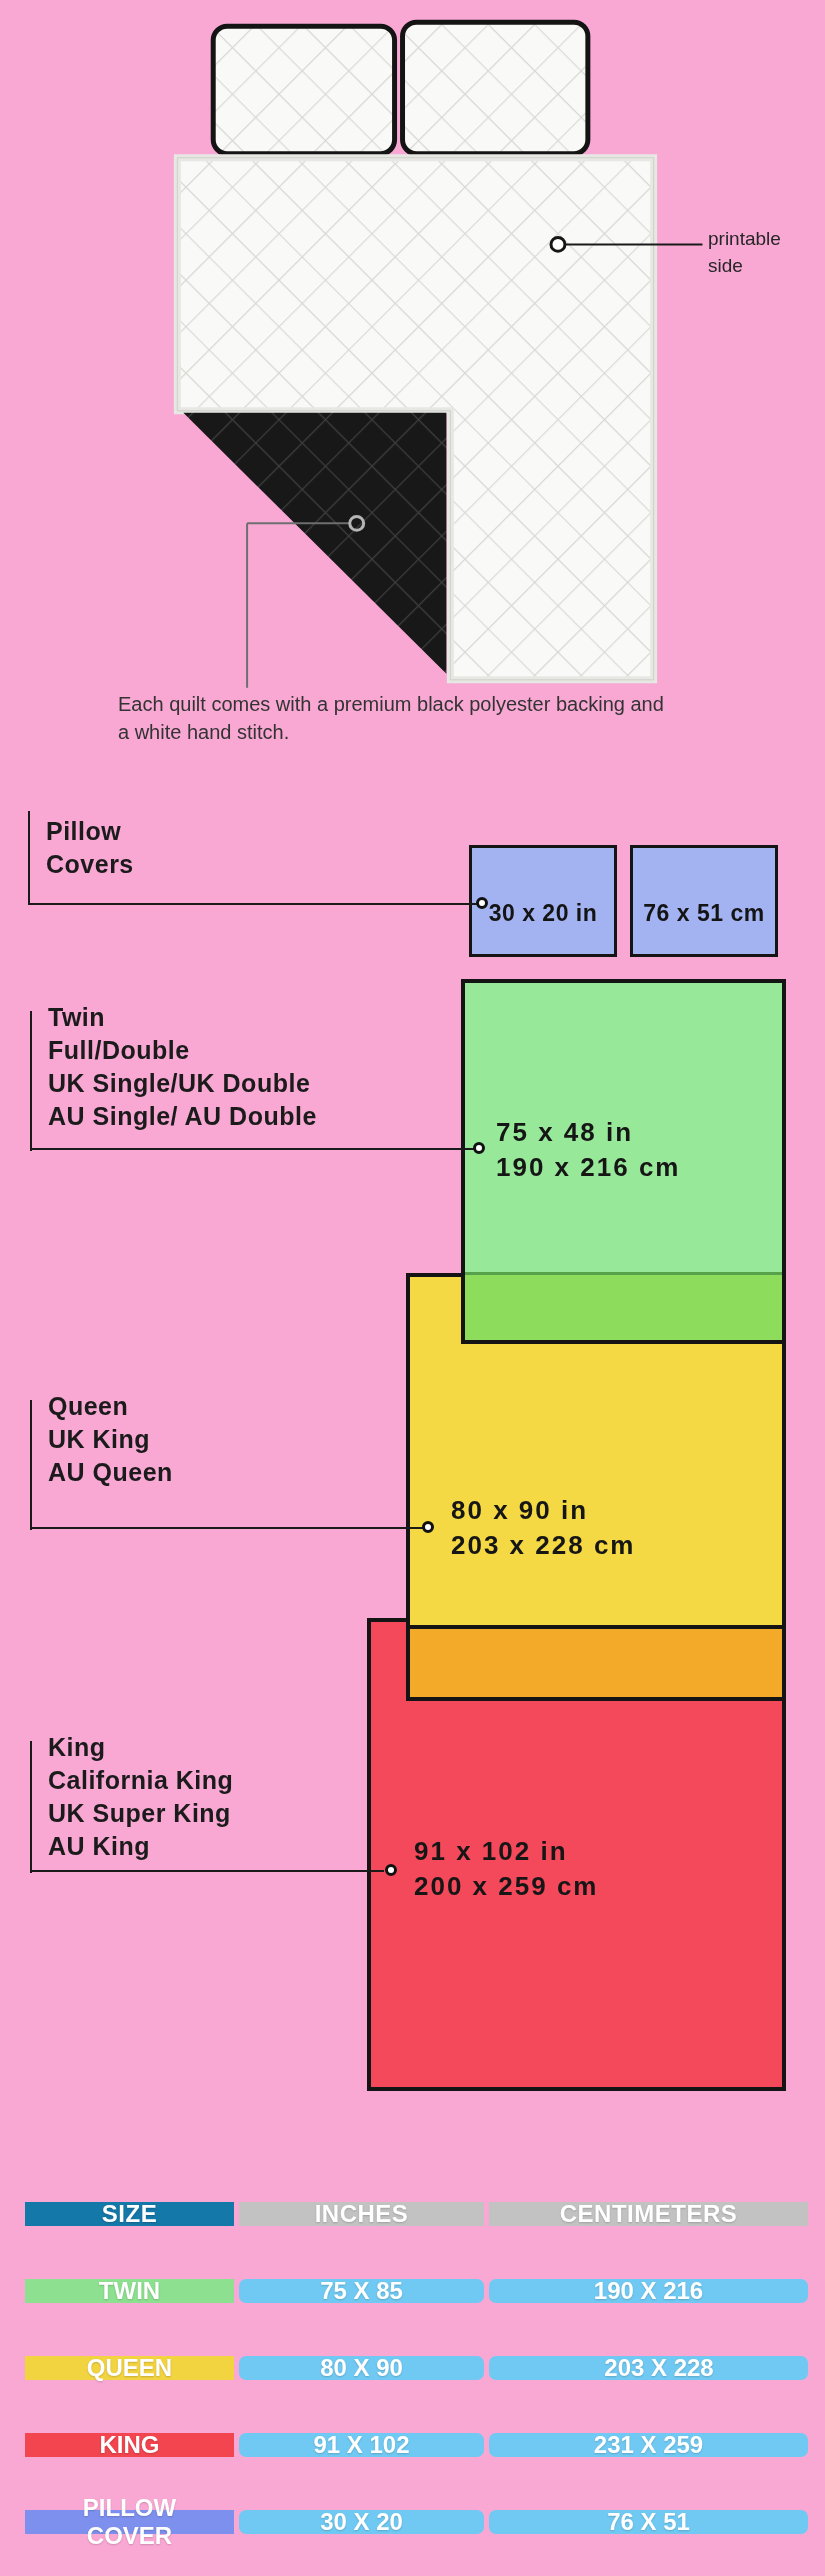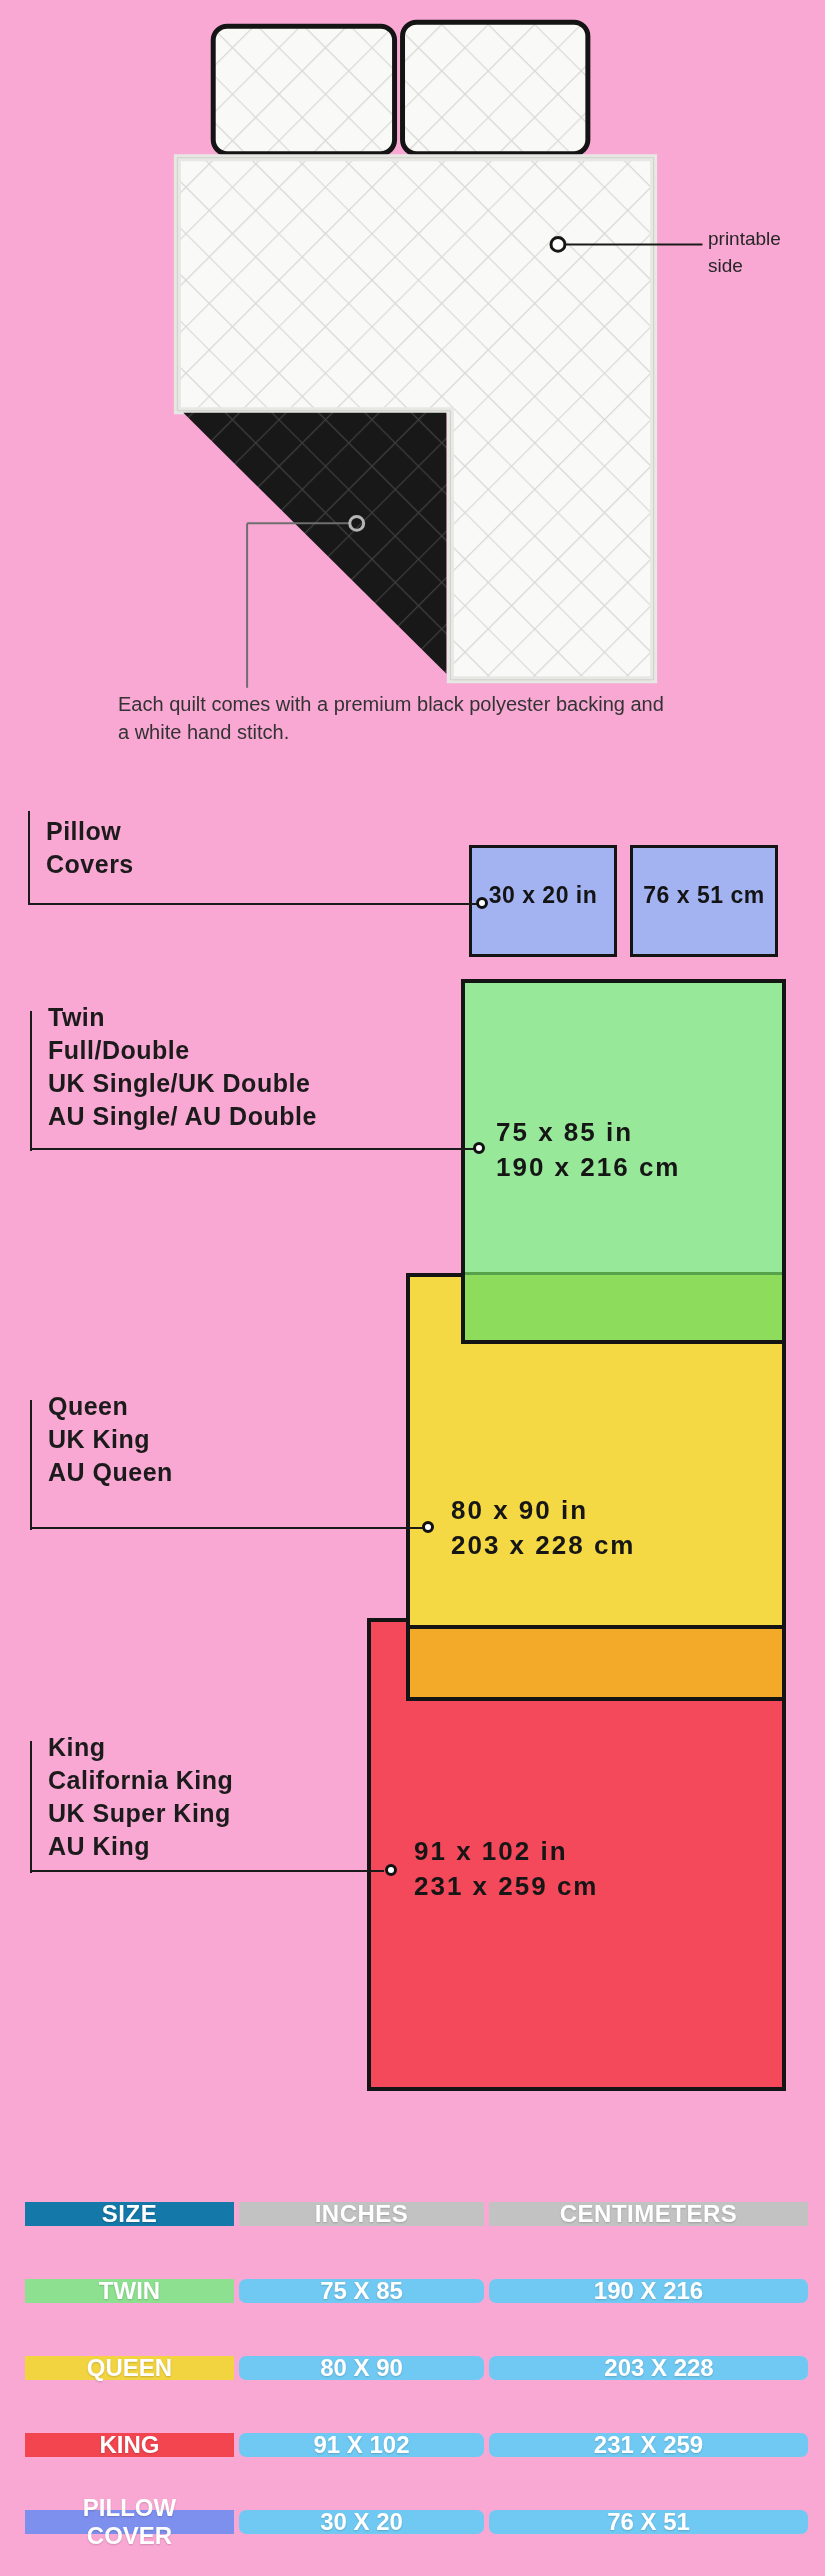--- a/index.html
+++ b/index.html
@@ -17,21 +17,21 @@
   .group-title { position:absolute; color:#1b1b1b; font-weight:bold; font-size:25px;
                  line-height:33px; letter-spacing:0.5px; z-index:6; }
   .vline { position:absolute; width:2px; background:#1a1a1a; z-index:4; }
   .hline { position:absolute; height:2px; background:#1a1a1a; z-index:4; }
   .dot { position:absolute; width:12px; height:12px; border:3px solid #111; border-radius:50%;
          background:#fff; z-index:5; }
   .size-box { position:absolute; border:4px solid #141414; }
   .size-label { position:absolute; color:#161616; font-weight:bold; font-size:26px;
                 line-height:35px; letter-spacing:2px; z-index:5; white-space:nowrap; }
   .pillow-box { position:absolute; border:3px solid #141414; text-align:center;
-                padding-top:34px; font-weight:bold; font-size:23px; letter-spacing:0.5px;
+                padding-top:52px; font-weight:bold; font-size:23px; letter-spacing:0.5px;
                 color:#141414; z-index:3; }
   .overlap-band { position:absolute; left:0; right:0; bottom:0; }
 
   
   .size-table { position:absolute; left:25px; top:2154px; width:784px;
                 display:grid; grid-template-columns:209px 245px 319px;
                 grid-auto-rows:72px; gap:5px; }
   .cell { display:flex; align-items:center; justify-content:center;
           color:#fff; font-weight:bold; text-align:center;
           text-shadow:0 1px 2px rgba(0,0,0,0.18);margin-top:48px; }
@@ -93,21 +93,21 @@
   <div class="group-title" style="left:48px;top:1001px;">
     <div>Twin</div>
     <div>Full/Double</div>
     <div>UK Single/UK Double</div>
     <div>AU Single/ AU Double</div>
   </div>
   <div class="vline" style="left:30px;top:1011px;height:140px;"></div>
   <div class="hline" style="left:30px;top:1148px;width:447px;"></div>
   <div class="dot" style="left:473px;top:1142px;"></div>
   <div class="size-label" style="left:496px;top:1115px;">
-    <div>75 x 85 in</div>
+    <div>75 x 48 in</div>
     <div>190 x 216 cm</div>
   </div>
 
   <div class="size-box" style="left: 406px; top: 1273px; width: 380px; height: 428px; z-index: 2; background-color: rgb(245, 217, 68);">
     <div class="overlap-band" style="height: 72px; border-top: 4px solid rgb(20, 20, 20); background-color: rgb(242, 170, 40);"></div>
   </div>
   <div class="group-title" style="left:48px;top:1390px;">
     <div>Queen</div>
     <div>UK King</div>
     <div>AU Queen</div>
@@ -125,21 +125,21 @@
     <div>King</div>
     <div>California King</div>
     <div>UK Super King</div>
     <div>AU King</div>
   </div>
   <div class="vline" style="left:30px;top:1741px;height:132px;"></div>
   <div class="hline" style="left:30px;top:1870px;width:354px;"></div>
   <div class="dot" style="left:385px;top:1864px;"></div>
   <div class="size-label" style="left:414px;top:1834px;">
     <div>91 x 102 in</div>
-    <div>231 x 259 cm</div>
+    <div>200 x 259 cm</div>
   </div>
 
   <div class="size-table">
     <div class="cell head" style="background-color: rgb(20, 120, 168);">SIZE</div>
     <div class="cell head" style="background-color: rgb(194, 194, 194);">INCHES</div>
     <div class="cell head" style="background-color: rgb(194, 194, 194);">CENTIMETERS</div>
 
     <div class="cell rowlabel" style="background-color: rgb(140, 224, 143);">TWIN</div>
     <div class="cell val" style="background-color: rgb(112, 201, 242);">75 X 85</div>
     <div class="cell val" style="background-color: rgb(112, 201, 242);">190 X 216</div>

